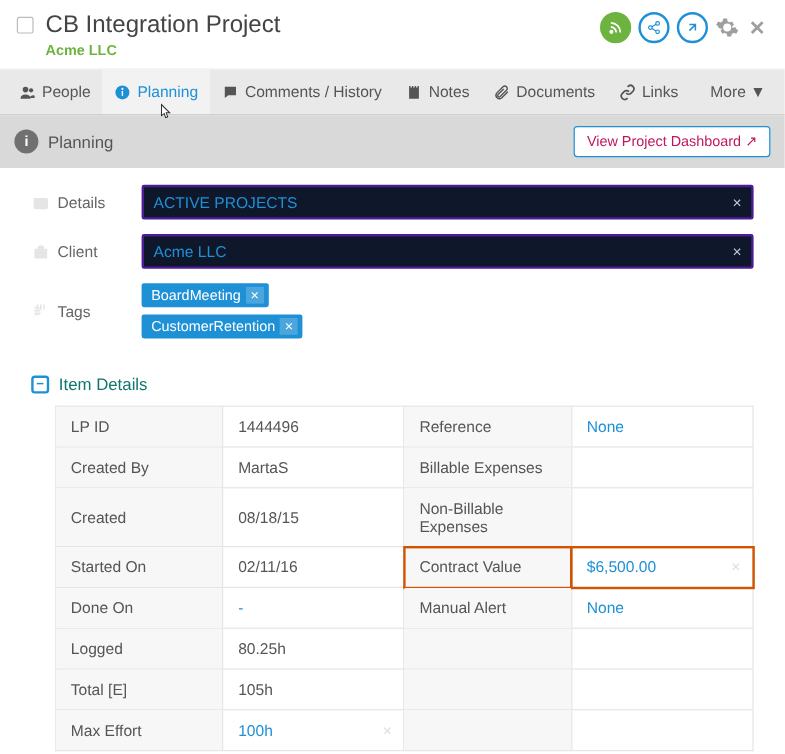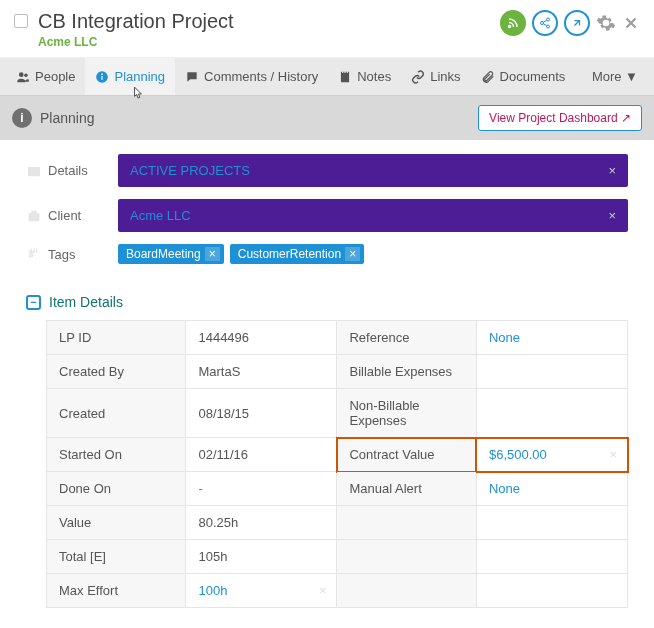--- a/index.html
+++ b/index.html
@@ -76,27 +76,27 @@
   .dash-btn {
     border: 1px solid #1e90d6; color: #be185d; background: #fff;
     padding: 5px 10px; border-radius: 3px; font-size: 12px;
     cursor: pointer;
   }
   .form-area { padding: 14px 26px 10px 26px; }
   .form-row { display: flex; align-items: center; margin-bottom: 12px; }
   .form-icon { width: 22px; color: #ddd; font-size: 14px; }
   .form-label { width: 70px; color: #666; font-size: 13px; }
   .form-input {
-    flex: 1; border: 4px solid #4c1d95; border-radius: 2px;
+    flex: 1; border: 2px solid #4c1d95; border-radius: 2px;
     padding: 5px 8px; font-size: 13px; color: #1e90d6;
-    position: relative; background: #4c1d95;
+    position: relative; background: #0f172a;
     display: flex; 
   }
   .form-input .clear-x { margin-left: auto; color: #ccc; cursor: pointer; }
-  .tags-wrap { display: flex; gap: 6px; align-items: flex-start; flex-wrap: wrap; }
+  .tags-wrap { display: flex; gap: 6px; align-items: flex-start; flex-wrap: wrap; flex-direction: column; }
   .tag {
     background: #1e90d6; color: #fff; border-radius: 2px;
     padding: 3px 4px 3px 8px; font-size: 12px;
     display: flex; align-items: center; gap: 4px;
   }
   .tag .tag-x { background: rgba(255,255,255,0.2); padding: 0 4px; cursor: pointer; }
   .add-tag {
     border: 1px dashed #bbb; color: #999; padding: 3px 40px 3px 8px;
     font-size: 12px; border-radius: 2px;
   }
@@ -212,33 +212,33 @@
     <span class="tab-icon">
         <svg width="14" height="14" viewBox="0 0 24 24" fill="#555">
           <path d="M5 3h14v18H5z"></path>
           <path d="M8 2v3M12 2v3M16 2v3" stroke="#e9e9e9" stroke-width="2"></path>
         </svg>
       </span>
     <span>Notes</span>
   </div>
   <div class="tab">
     <span class="tab-icon">
+        <svg width="14" height="14" viewBox="0 0 24 24" fill="none" stroke="#555" stroke-width="2">
+          <path d="M21 11l-9 9a5 5 0 01-7-7l9-9a3.5 3.5 0 015 5l-9 9a2 2 0 01-3-3l8-8"></path>
+        </svg>
+      </span>
+    <span>Documents</span>
+  </div>
+  <div class="tab">
+    <span class="tab-icon">
         <svg width="14" height="14" viewBox="0 0 24 24" fill="none" stroke="#555" stroke-width="2.5">
           <path d="M10 13a5 5 0 007 0l3-3a5 5 0 00-7-7l-1 1M14 11a5 5 0 00-7 0l-3 3a5 5 0 007 7l1-1"></path>
         </svg>
       </span>
     <span>Links</span>
-  </div>
-  <div class="tab">
-    <span class="tab-icon">
-        <svg width="14" height="14" viewBox="0 0 24 24" fill="none" stroke="#555" stroke-width="2">
-          <path d="M21 11l-9 9a5 5 0 01-7-7l9-9a3.5 3.5 0 015 5l-9 9a2 2 0 01-3-3l8-8"></path>
-        </svg>
-      </span>
-    <span>Documents</span>
   </div>
   <div class="tab tab-more">
     <span>More ▼</span>
   </div>
 </div>
 
 <div class="section-bar">
   <div class="section-left">
     <div class="info-circle">i</div>
     <div class="section-title">Planning</div>
@@ -323,21 +323,21 @@
           <td>Contract Value</td>
           <td><span class="link-val">$6,500.00</span><span class="cell-x">×</span></td>
         </tr>
         <tr>
           <td>Done On</td>
           <td><span class="link-val">-</span></td>
           <td>Manual Alert</td>
           <td><span class="link-val">None</span></td>
         </tr>
         <tr>
-          <td>Value</td>
+          <td>Logged</td>
           <td><span>80.25h</span></td>
           <td></td>
           <td><span></span></td>
         </tr>
         <tr>
           <td>Total [E]</td>
           <td><span>105h</span></td>
           <td></td>
           <td><span></span></td>
         </tr>

